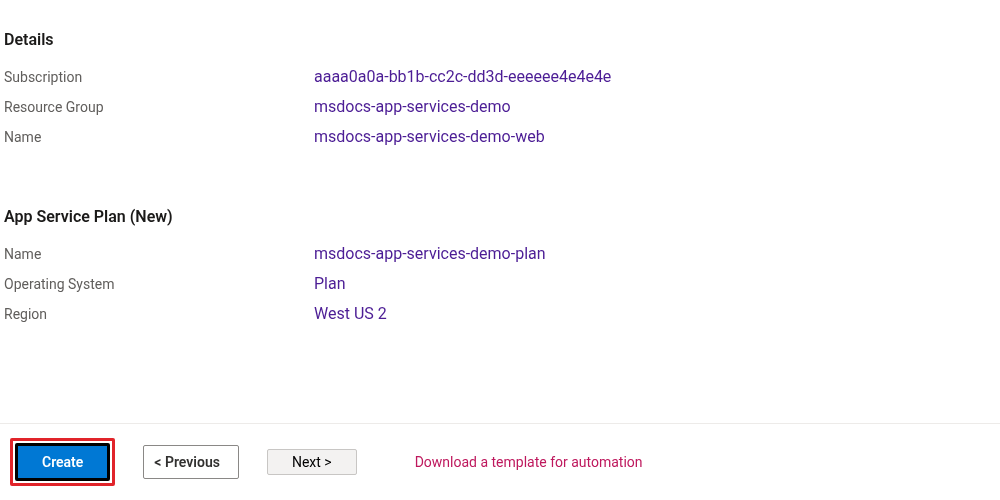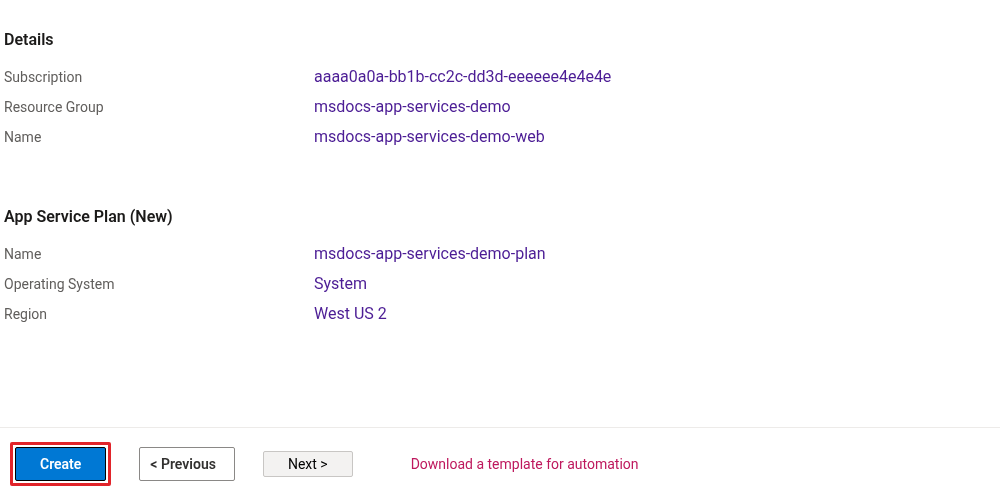--- a/index.html
+++ b/index.html
@@ -63,21 +63,21 @@
       font-family: inherit;
       font-size: 14px;
       padding: 7px 18px;
       border-radius: 2px;
       cursor: pointer;
       line-height: 18px;
     }
     .btn-primary {
       background: #0078d4;
       color: #ffffff;
-      border: 1px solid #000000;
+      border: 3px solid #000000;
       font-weight: 600;
       padding: 7px 24px;
     }
     .btn-secondary {
       background: #ffffff;
       color: #323130;
       border: 1px solid #8a8886;
       font-weight: 600;
       padding-left: 10px;
     }
@@ -117,21 +117,21 @@
   </div>
 
   <div class="section">
     <h2 class="section-heading">App Service Plan (New)</h2>
     <div class="row">
       <div class="label">Name</div>
       <div class="value">msdocs-app-services-demo-plan</div>
     </div>
     <div class="row">
       <div class="label">Operating System</div>
-      <div class="value">System</div>
+      <div class="value">Plan</div>
     </div>
     <div class="row">
       <div class="label">Region</div>
       <div class="value">West US 2</div>
     </div>
   </div>
 </div>
 
 <div class="footer">
   <span class="create-wrap">

